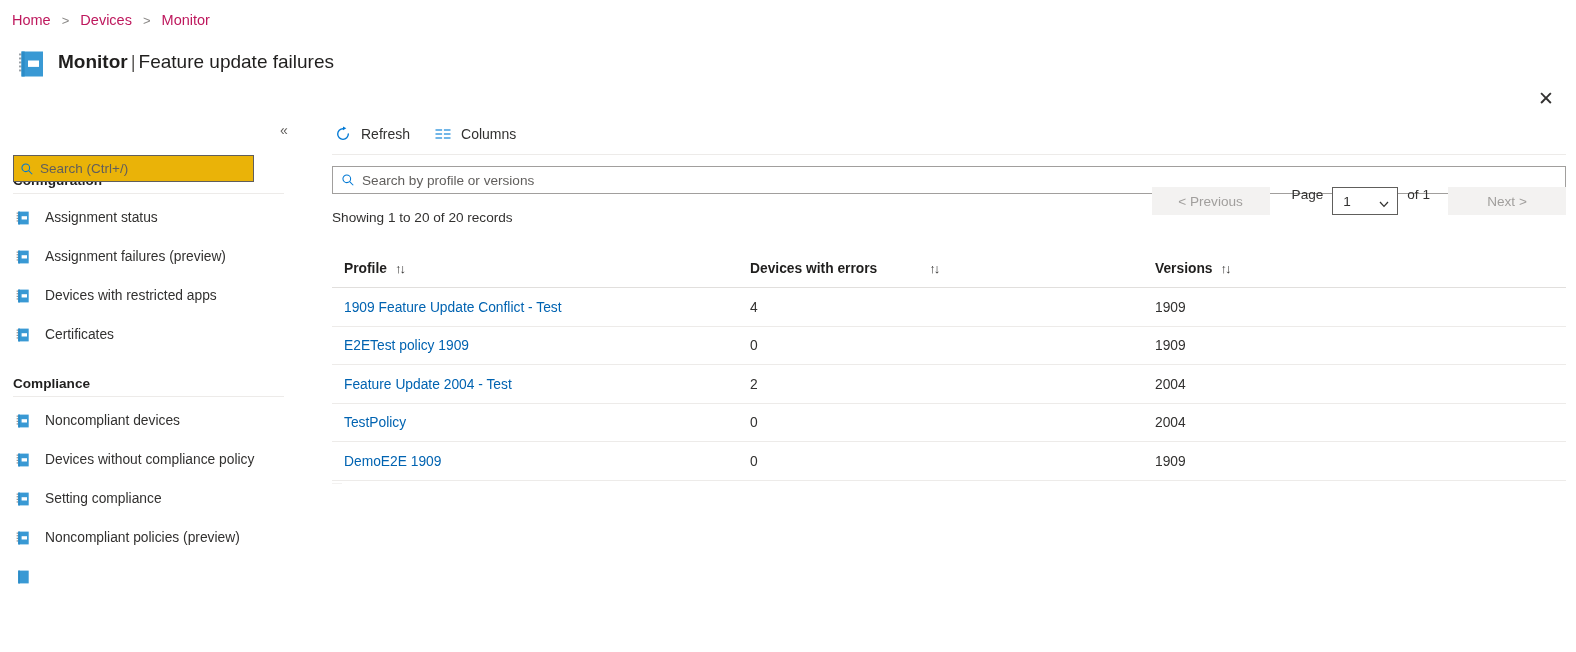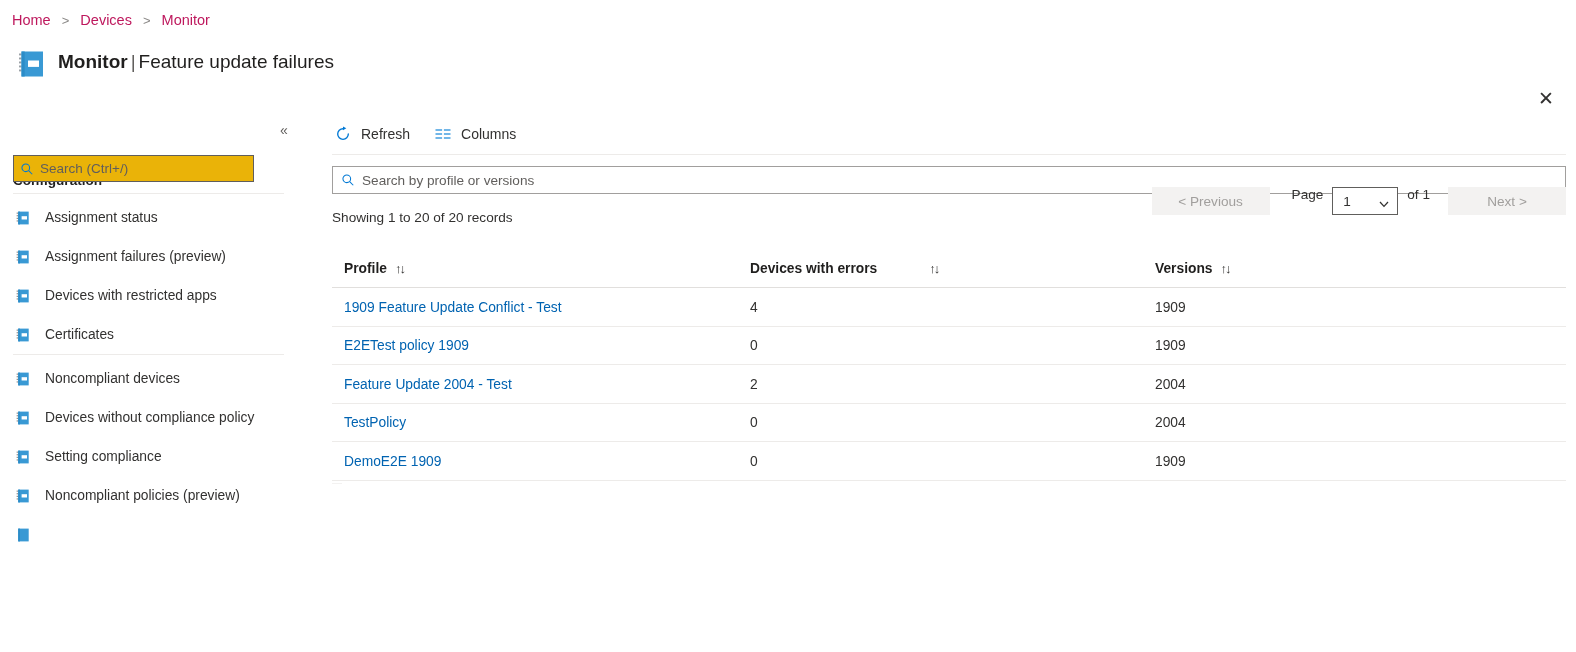--- a/index.html
+++ b/index.html
@@ -422,20 +422,21 @@
         <rect x="0.6" y="7.8" width="1.6" height="1.1" fill="#8a8886"></rect>
         <rect x="0.6" y="10.4" width="1.6" height="1.1" fill="#8a8886"></rect>
         <rect x="2.2" y="1.6" width="10.5" height="12.8" fill="#3999d4"></rect>
         <rect x="2.2" y="1.6" width="1.8" height="12.8" fill="#2b8cc8"></rect>
         <rect x="5.6" y="6.2" width="5.4" height="3.3" fill="#ffffff"></rect>
       </svg>
     </span>
     <span class="nav-lbl">Certificates</span>
   </div>
 
+  <div class="nav-group-title">Compliance</div>
   <div class="nav-group-rule"></div>
 
   <div class="nav-item">
     <span class="nav-ico">
       <svg viewBox="0 0 16 16" width="16" height="16" aria-hidden="true">
         <rect x="0.6" y="2.6" width="1.6" height="1.1" fill="#8a8886"></rect>
         <rect x="0.6" y="5.2" width="1.6" height="1.1" fill="#8a8886"></rect>
         <rect x="0.6" y="7.8" width="1.6" height="1.1" fill="#8a8886"></rect>
         <rect x="0.6" y="10.4" width="1.6" height="1.1" fill="#8a8886"></rect>
         <rect x="2.2" y="1.6" width="10.5" height="12.8" fill="#3999d4"></rect>

